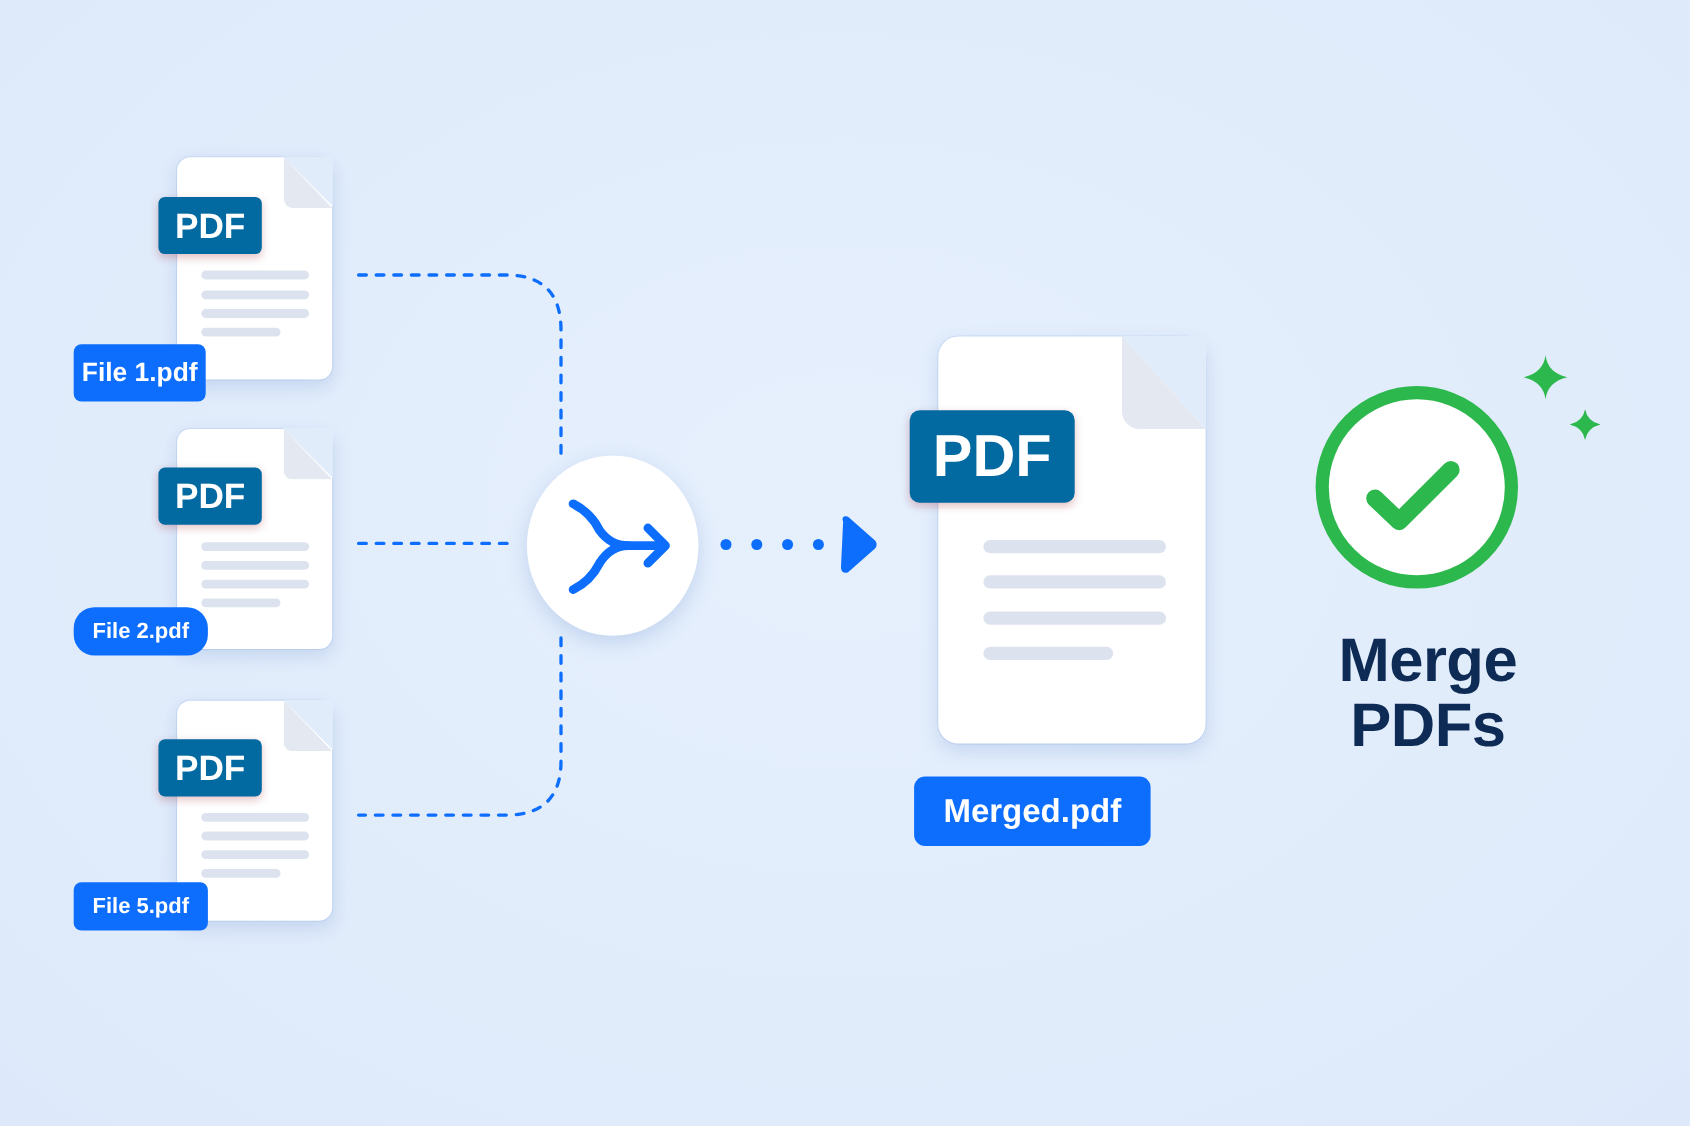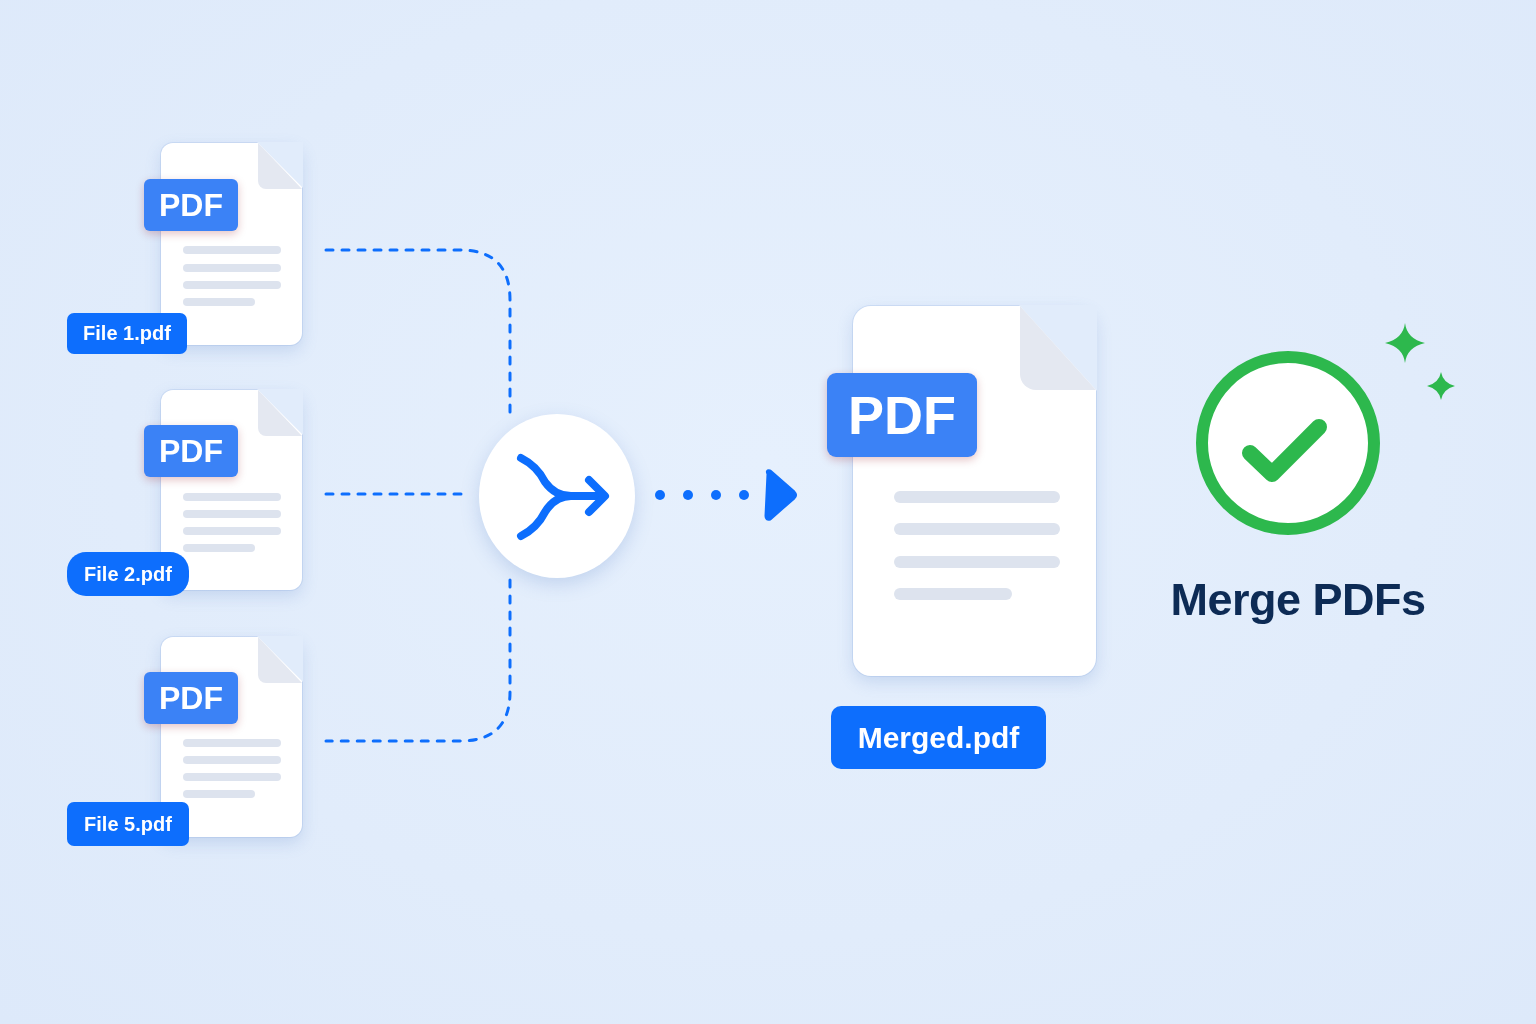--- a/index.html
+++ b/index.html
@@ -2,25 +2,25 @@
 <html><head>
 <meta charset="utf-8">
 <style>
   html,body{margin:0;padding:0;}
   body{width:1536px;height:1024px;overflow:hidden;background:#e3eefc;font-family:"Liberation Sans",sans-serif;position:relative;}
   .bg{position:absolute;inset:0;background:radial-gradient(ellipse at 50% 45%,#e6f0fd 0%,#e1ecfb 60%,#dde9fa 100%);}
   .doc{position:absolute;background:#fff;border-radius:12px;box-shadow:0 6px 16px rgba(90,130,200,0.22),0 0 0 1px rgba(170,195,235,0.35);}
   .doc .fold-bg{position:absolute;top:-1px;right:-1px;background:#e1ecfb;}
   .doc .fold-tri{position:absolute;top:0;right:0;background:#e4e8f1;border-bottom-left-radius:8px;}
   .line{position:absolute;height:8px;border-radius:4px;background:#dde3ee;}
-  .pdf-badge{position:absolute;background:#3b82f6;color:#fff;font-weight:700;border-radius:6px;display:flex;align-items:center;justify-content:center;box-shadow:0 3px 8px rgba(150,20,30,0.25);}
+  .pdf-badge{position:absolute;background:#0369a1;color:#fff;font-weight:700;border-radius:6px;display:flex;align-items:center;justify-content:center;box-shadow:0 3px 8px rgba(150,20,30,0.25);}
   .file-label{position:absolute;background:#0d6efd;color:#fff;font-weight:700;border-radius:7px;display:flex;align-items:center;justify-content:center;}
   svg{position:absolute;overflow:visible;}
   .merge-circle{position:absolute;left:479px;top:414px;width:156px;height:164px;border-radius:50%;background:#fff;box-shadow:0 6px 18px rgba(90,130,200,0.25);}
-  .headline{position:absolute;left:1150px;top:570px;width:296px;text-align:center;font-weight:700;font-size:45px;line-height:59px;color:#0d2b55;letter-spacing:-0.5px;}
+  .headline{position:absolute;left:1150px;top:570px;width:296px;text-align:center;font-weight:700;font-size:56px;line-height:59px;color:#0d2b55;letter-spacing:-0.5px;}
   .headline .accent{color:#0d6efd;}
 </style>
 </head>
 <body>
 
 <div class="bg"></div>
 
 <svg width="1536" height="1024" style="left:0;top:0;">
   <g fill="none" stroke="#0d6efd" stroke-width="3" stroke-linecap="round" stroke-dasharray="7 9">
     <path d="M326 250 H460 Q510 250 510 300 V412"></path>
@@ -38,21 +38,21 @@
 
 <div class="doc" style="left:161px;top:143px;width:141px;height:202px;">
   <div class="fold-bg" style="width:46px;height:46px;clip-path:polygon(0 0,100% 0,100% 100%);"></div>
   <div class="fold-tri" style="width:44px;height:46px;clip-path:polygon(0 0,100% 100%,0 100%);"></div>
   <div class="line" style="left:22px;top:103px;width:98px;"></div>
   <div class="line" style="left:22px;top:121px;width:98px;"></div>
   <div class="line" style="left:22px;top:138px;width:98px;"></div>
   <div class="line" style="left:22px;top:155px;width:72px;"></div>
 </div>
 <div class="pdf-badge" style="left:144px;top:179px;width:94px;height:52px;font-size:32px;">PDF</div>
-<div class="file-label" style="left:67px;top:313px;width:120px;height:41px;font-size:20px;">File 1.pdf</div>
+<div class="file-label" style="left:67px;top:313px;width:120px;height:52px;font-size:24px;">File 1.pdf</div>
 
 <div class="doc" style="left:161px;top:390px;width:141px;height:200px;">
   <div class="fold-bg" style="width:46px;height:46px;clip-path:polygon(0 0,100% 0,100% 100%);"></div>
   <div class="fold-tri" style="width:44px;height:46px;clip-path:polygon(0 0,100% 100%,0 100%);"></div>
   <div class="line" style="left:22px;top:103px;width:98px;"></div>
   <div class="line" style="left:22px;top:120px;width:98px;"></div>
   <div class="line" style="left:22px;top:137px;width:98px;"></div>
   <div class="line" style="left:22px;top:154px;width:72px;"></div>
 </div>
 <div class="pdf-badge" style="left:144px;top:425px;width:94px;height:52px;font-size:32px;">PDF</div>

